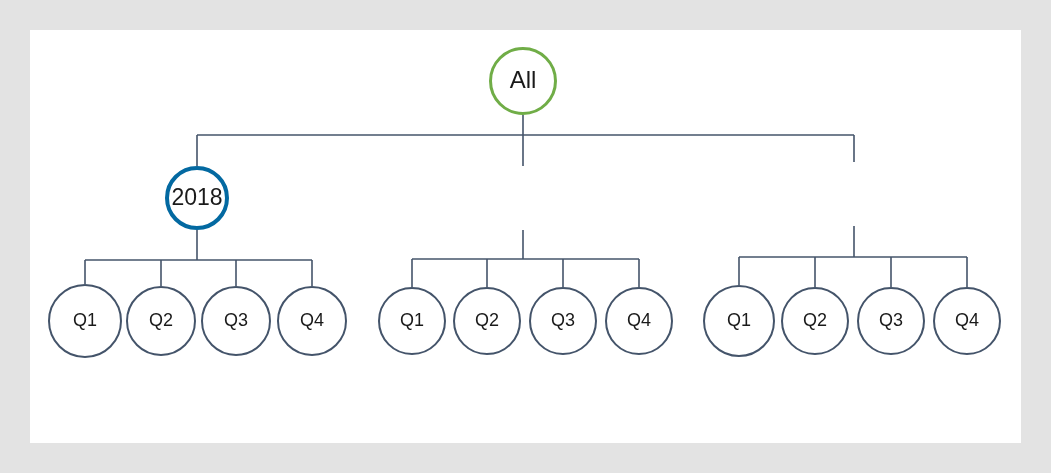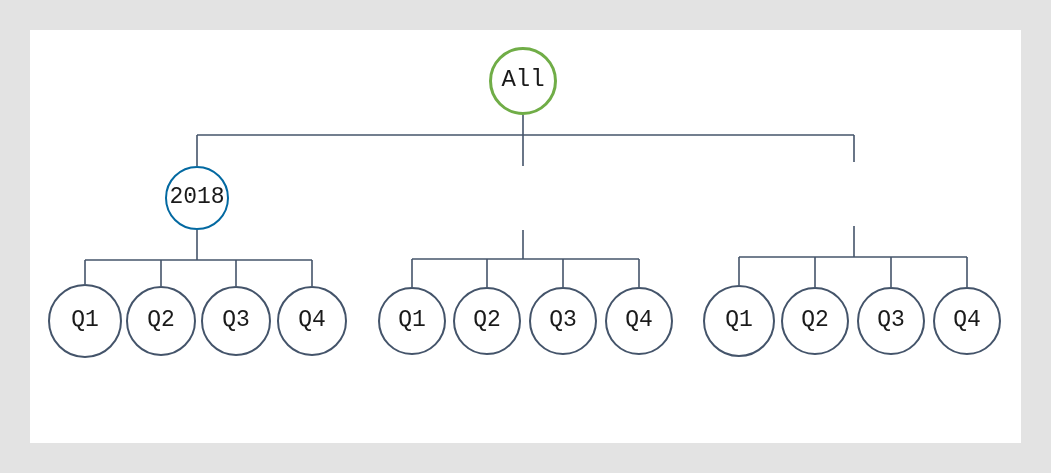--- a/index.html
+++ b/index.html
@@ -10,21 +10,20 @@
     width: 1051px;
     height: 473px;
     background: #e3e3e3;
     font-family: "Liberation Sans", sans-serif;
     overflow: hidden;
   }
   #stage {
     position: relative;
     width: 1051px;
     height: 473px;
-    font-family: Liberation Mono, monospace;
   }
   #canvas {
     position: absolute;
     left: 30px;
     top: 30px;
     width: 991px;
     height: 413px;
     background: #ffffff;
   }
   #diagram {
@@ -48,26 +47,26 @@
   }
   .node-label {
     display: block;
     transform: translateY(-1px);
   }
   .node.root {
     border: 3px solid #70ad47;
     font-size: 24px;
   }
   .node.year {
-    border: 2px solid #0369a1;
+    border: 4px solid #0369a1;
     font-size: 23px;
   }
   .node.quarter {
     border: 2px solid #44546a;
-    font-size: 23px;
+    font-size: 18px;
   }
 </style>
 </head>
 <body>
 
 <div id="stage">
 
   <div id="canvas"></div>
 
   <svg id="diagram" viewBox="0 0 1051 473" width="1051" height="473" aria-hidden="true">

